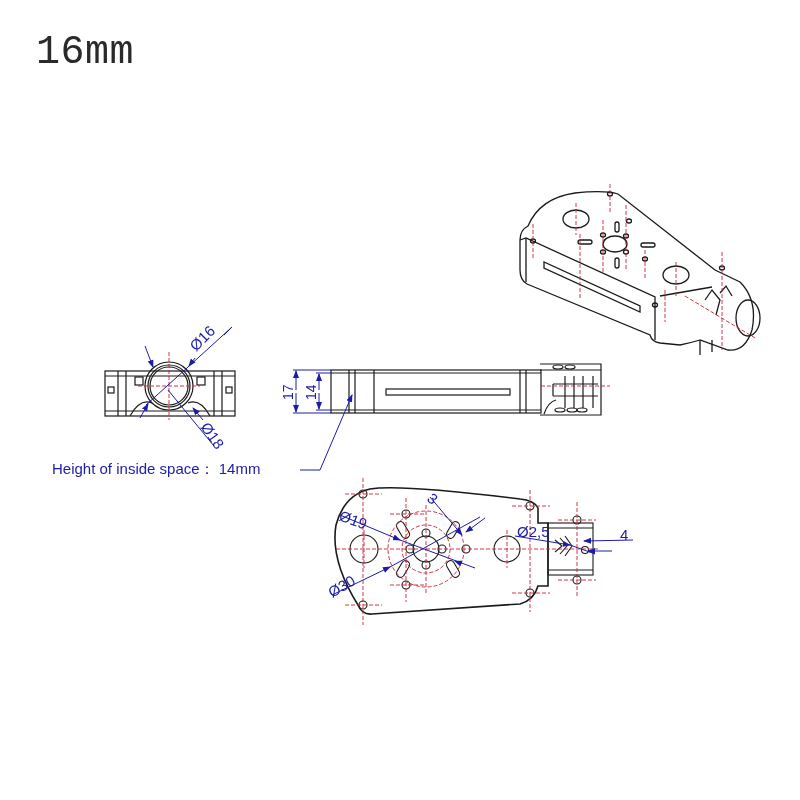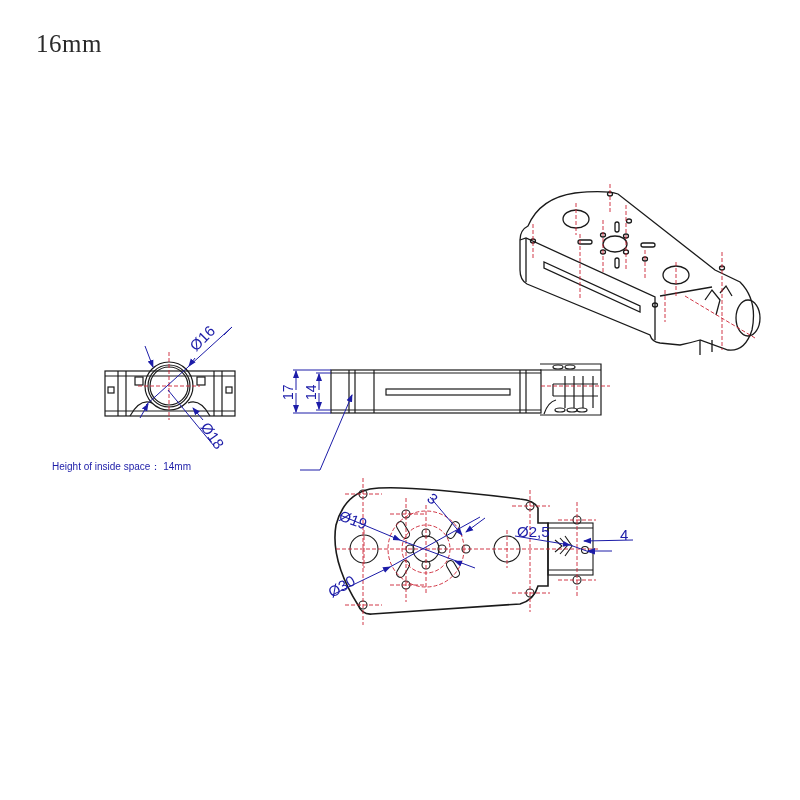--- a/index.html
+++ b/index.html
@@ -1,19 +1,19 @@
 <!DOCTYPE html>
 <html><head>
   <meta charset="utf-8">
   <style>
     html, body { margin:0; padding:0; background:#ffffff; }
     body { width:800px; height:800px; position:relative; overflow:hidden; font-family:"Liberation Sans", sans-serif; }
-    .title { position:absolute; left:36px; top:30px; font-family:Liberation Serif, serif; font-size:25px; color:#2a2a2a; letter-spacing:0.5px; }
+    .title { position:absolute; left:36px; top:30px; font-family:Liberation Mono, monospace; font-size:40px; color:#2a2a2a; letter-spacing:0.5px; }
     svg.drawing { position:absolute; left:0; top:0; }
-    .note { position:absolute; left:52px; top:460px; font-size:10px; color:#1c1ca8; white-space:nowrap; }
+    .note { position:absolute; left:52px; top:460px; font-size:15px; color:#1c1ca8; white-space:nowrap; }
   </style>
 </head>
 <body>
 
 <div class="title">16mm</div>
 
 <svg class="drawing" width="800" height="800" viewBox="0 0 800 800" xmlns="http://www.w3.org/2000/svg">
   <defs>
     <marker id="arr" markerWidth="8" markerHeight="8" refX="7" refY="4" orient="auto">
       <path d="M0,1 L8,4 L0,7 Z" fill="#1c1ca8"></path>

